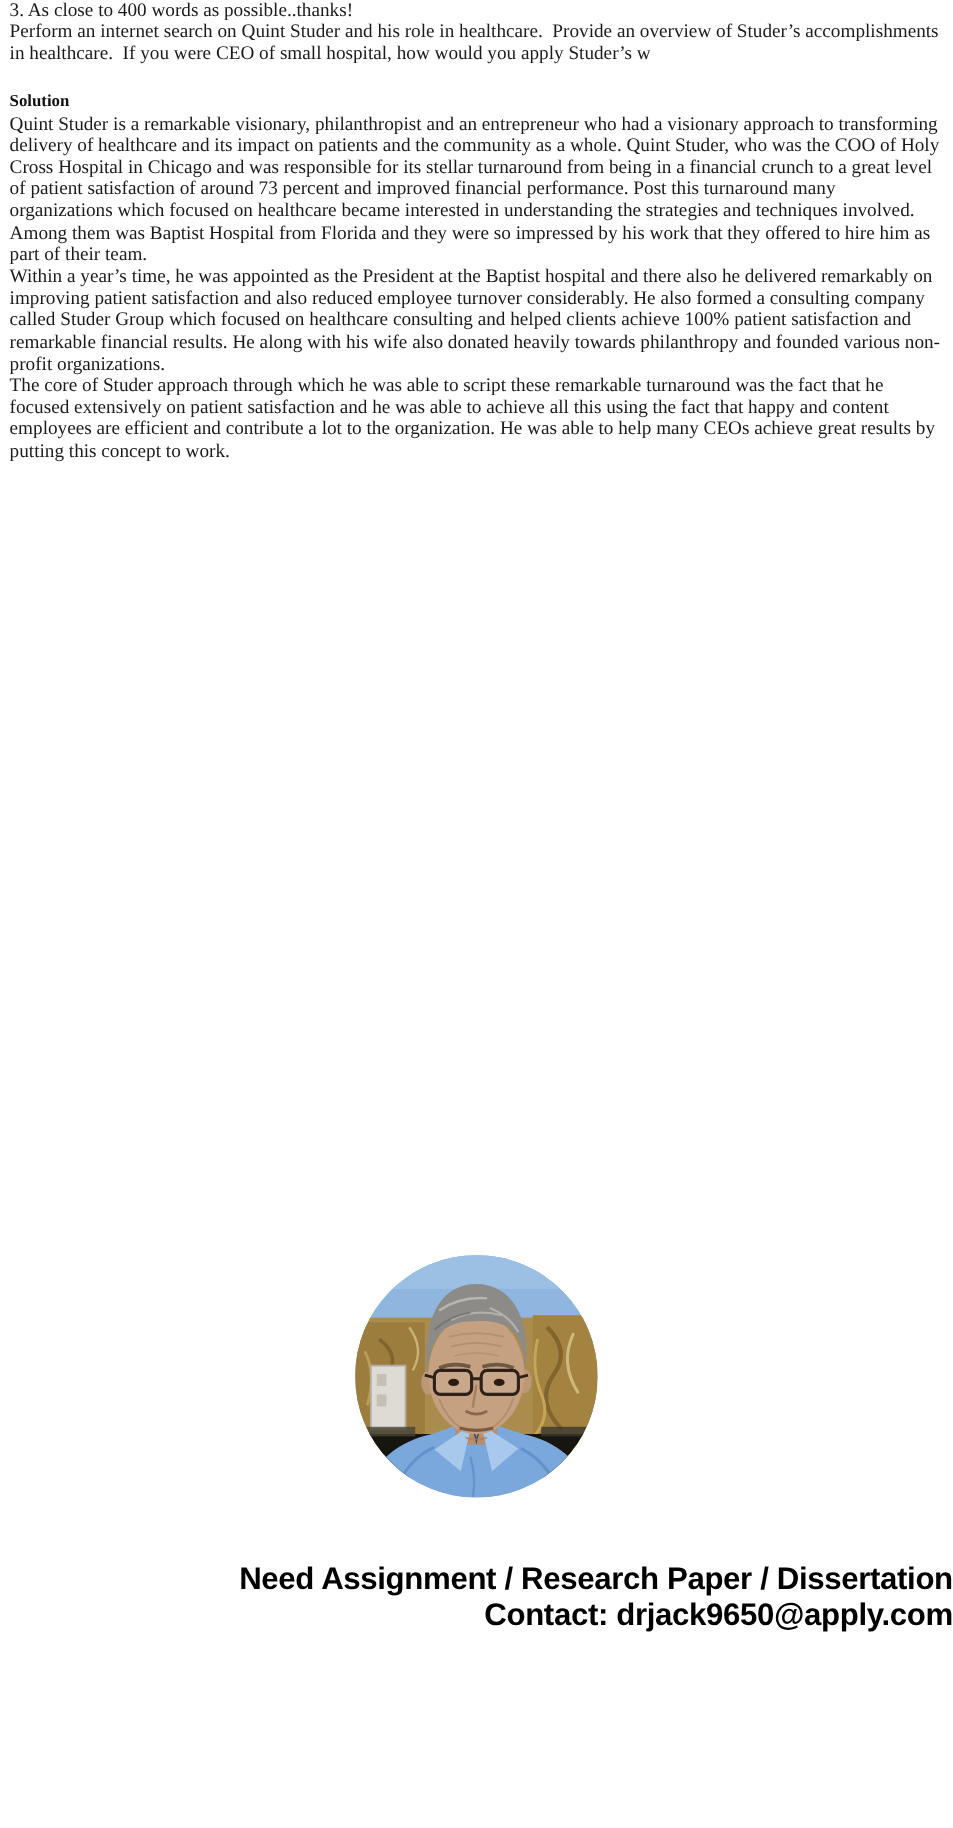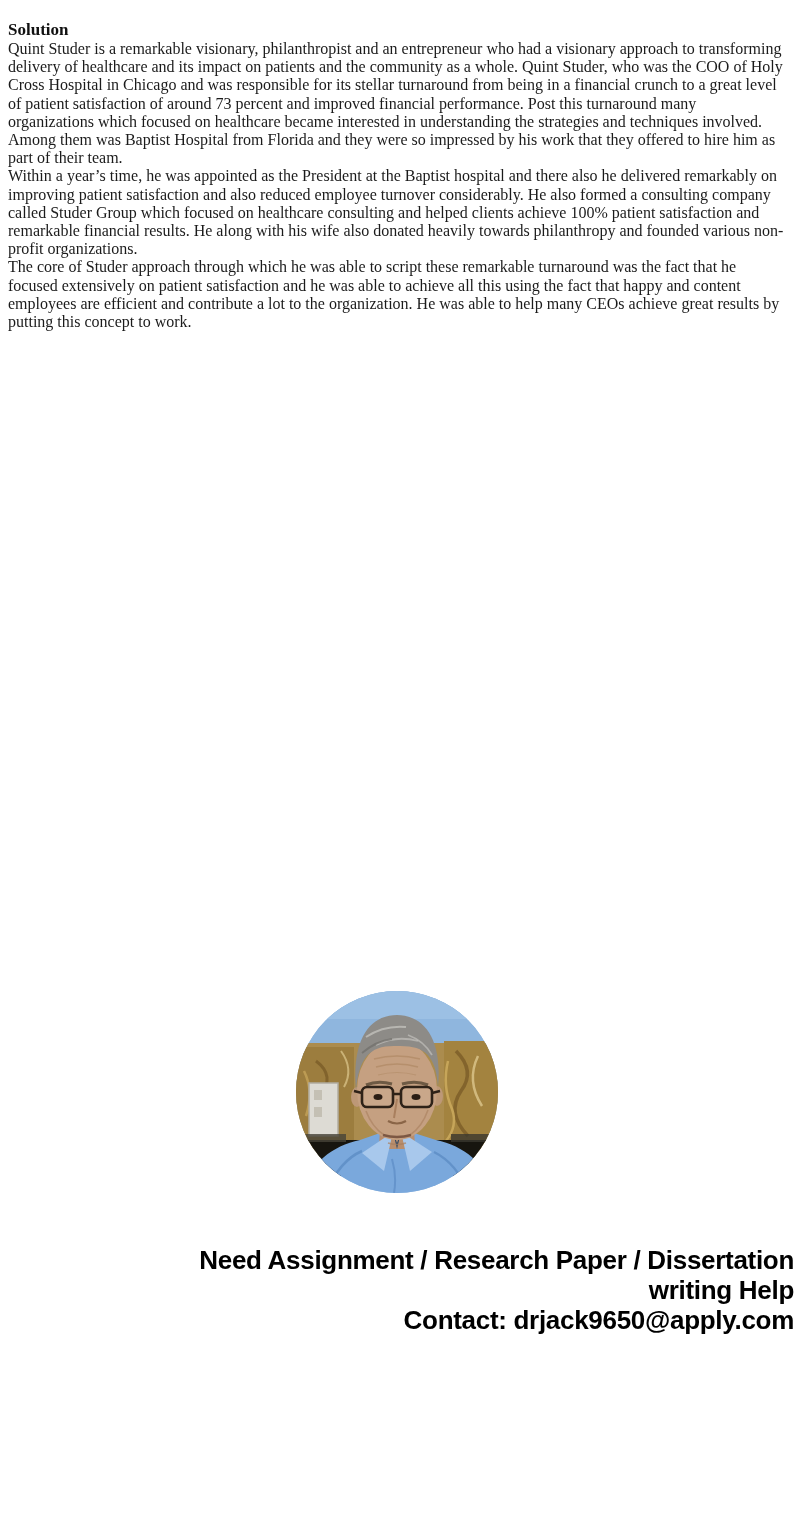--- a/index.html
+++ b/index.html
@@ -16,21 +16,21 @@
   .doc {
     padding: 0 8px;
     font-size: 16px;
     line-height: 18.2px;
   }
   .doc p { margin: 0; white-space: pre-wrap; }
   .q-note  { margin-top: 10px; }
   .q-text  { margin-top: 15px; }
   .solution-heading {
     margin: 20px 0 0 0;
-    font-size: 17px;
+    font-size: 14px;
     line-height: 20px;
     font-weight: bold;
     color: #111111;
   }
   .p1 { margin-top: 20px; }
   .p2 { margin-top: 13px; }
   .p3 { margin-top: 16px; }
   .p4 { margin-top: 15px; }
 
   .avatar-wrap {
@@ -53,20 +53,22 @@
     color: #000000;
     letter-spacing: -0.3px;
   }
   .footer div { margin: 0; }
 </style>
 </head>
 <body>
 
 <div class="page">
   <div class="doc">
+    <p class="q-note">3. As close to 400 words as possible..thanks!</p>
+    <p class="q-text">Perform an internet search on Quint Studer and his role in healthcare.  Provide an overview of Studer’s accomplishments in healthcare.  If you were CEO of small hospital, how would you apply Studer’s w</p>
     <h2 class="solution-heading">Solution</h2>
     <p class="p1">Quint Studer is a remarkable visionary, philanthropist and an entrepreneur who had a visionary approach to transforming delivery of healthcare and its impact on patients and the community as a whole. Quint Studer, who was the COO of Holy Cross Hospital in Chicago and was responsible for its stellar turnaround from being in a financial crunch to a great level of patient satisfaction of around 73 percent and improved financial performance. Post this turnaround many organizations which focused on healthcare became interested in understanding the strategies and techniques involved. Among them was Baptist Hospital from Florida and they were so impressed by his work that they offered to hire him as part of their team.</p>
     <p class="p2">Within a year’s time, he was appointed as the President at the Baptist hospital and there also he delivered remarkably on improving patient satisfaction and also reduced employee turnover considerably. He also formed a consulting company called Studer Group which focused on healthcare consulting and helped clients achieve 100% patient satisfaction and remarkable financial results. He along with his wife also donated heavily towards philanthropy and founded various non-profit organizations.</p>
     <p class="p3">The core of Studer approach through which he was able to script these remarkable turnaround was the fact that he focused extensively on patient satisfaction and he was able to achieve all this using the fact that happy and content employees are efficient and contribute a lot to the organization. He was able to help many CEOs achieve great results by putting this concept to work.</p>
   </div>
 
   <div class="avatar-wrap">
     <svg width="202" height="202" viewBox="0 0 202 202">
 
       <rect x="0" y="0" width="202" height="70" fill="#8fb6de"></rect>
@@ -133,16 +135,15 @@
       <path d="M101,108 L98,127" stroke="#a97f5e" stroke-width="2" fill="none"></path>
       <path d="M92,130 Q101,135 110,130" stroke="#8a6547" stroke-width="2.2" fill="none"></path>
 
       <path d="M87,144 Q101,148 115,144" stroke="#7d5843" stroke-width="2.6" fill="none"></path>
       <path d="M92,152 Q101,155 110,152" stroke="#a97f5e" stroke-width="1.5" fill="none" opacity="0.7"></path>
     </svg>
   </div>
 
   <div class="footer">
     <div>Need Assignment / Research Paper / Dissertation</div>
-    <div>writing Help</div>
     <div>Contact: drjack9650@apply.com</div>
   </div>
 </div>
 
 </body></html>

